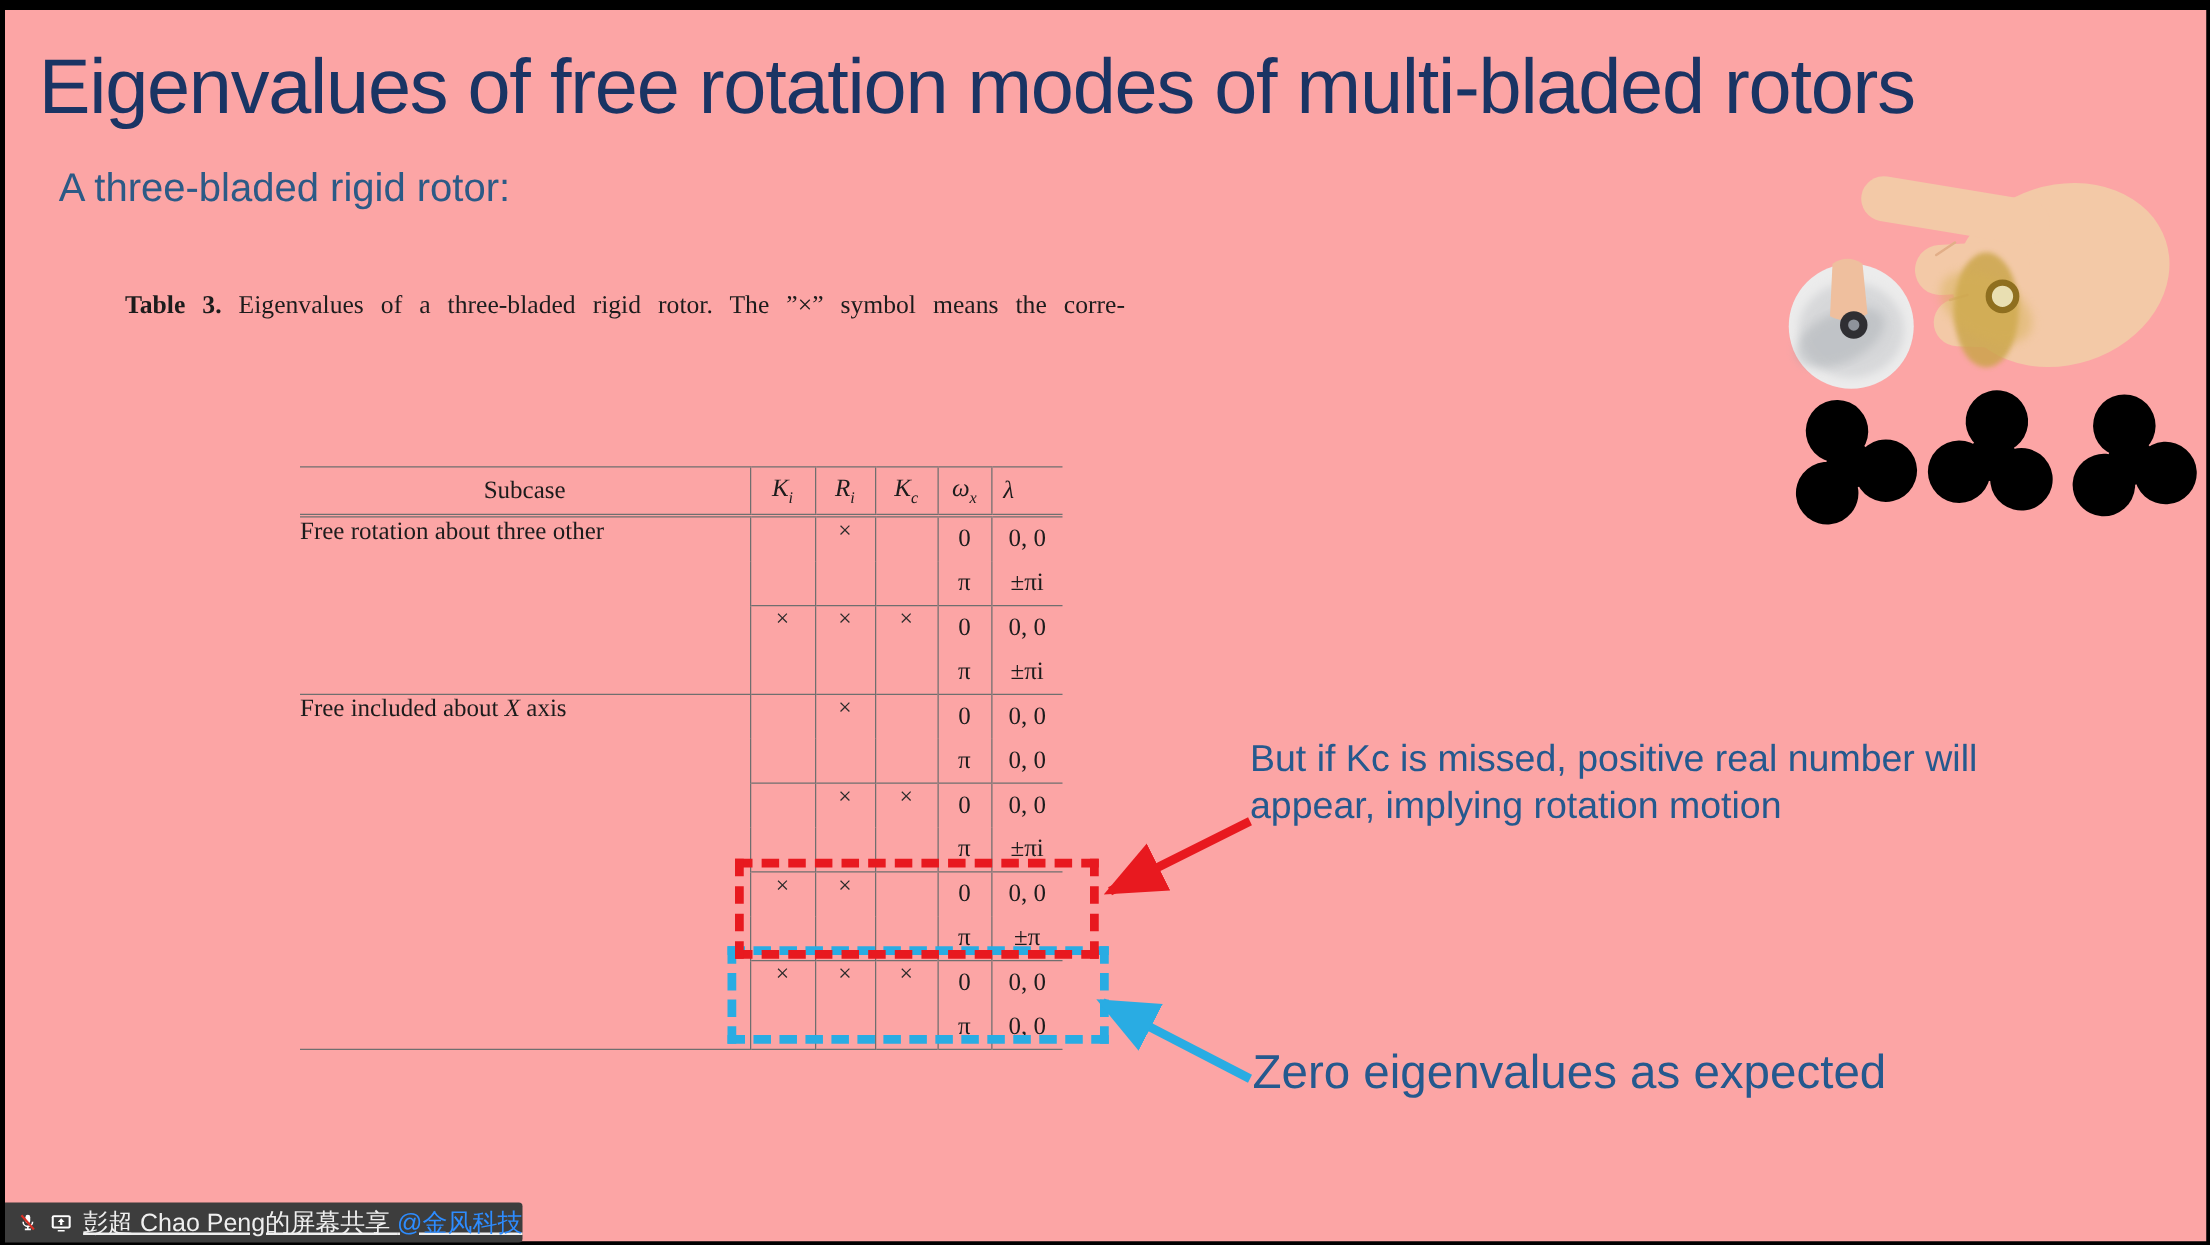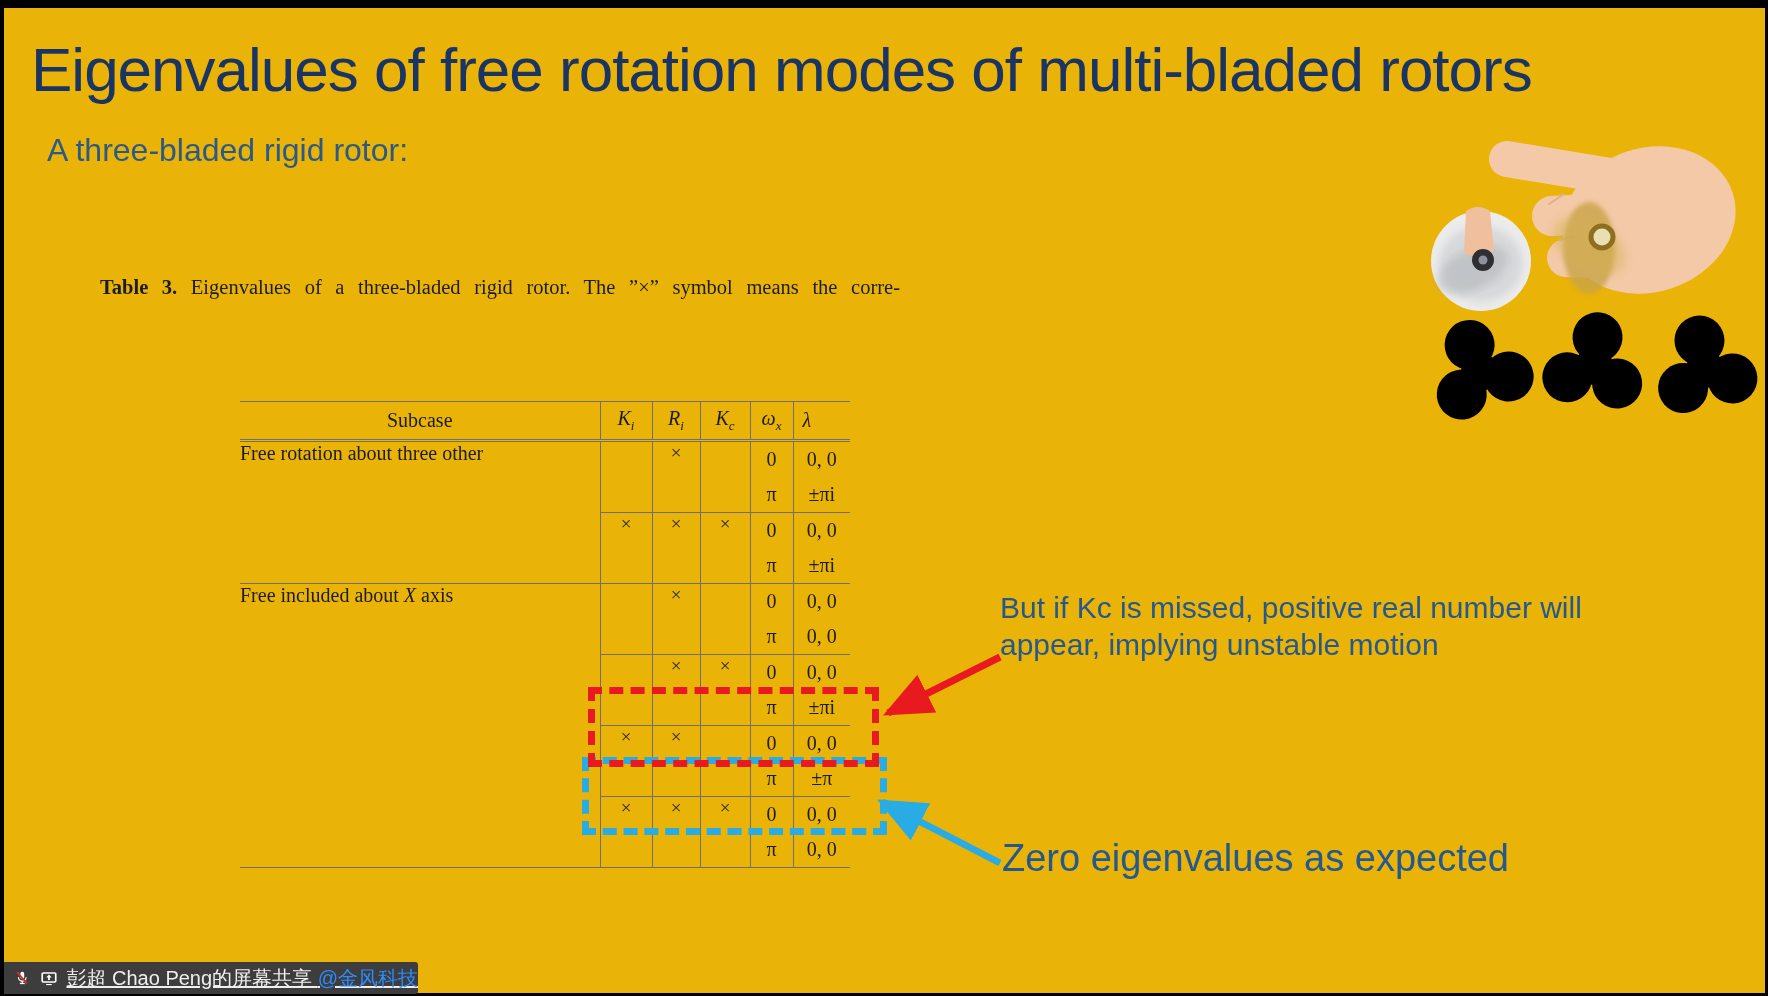--- a/index.html
+++ b/index.html
@@ -2,42 +2,42 @@
 <html><head>
 <meta charset="utf-8">
 <style>
   html,body{margin:0;padding:0;}
   body{
     width:1768px;height:996px;position:relative;overflow:hidden;
     background:#000;font-family:"Liberation Sans",sans-serif;
   }
   .slide{
     position:absolute;left:4px;top:8px;right:3px;bottom:3px;
-    background:#eab308;
+    background:#fca5a5;
   }
   
   .title{
     position:absolute;left:27px;top:26px;width:1640px;
     font-size:62px;letter-spacing:-1px;color:#1A3464;font-weight:400;
     white-space:nowrap;
   }
   .subtitle{
     position:absolute;left:43px;top:124px;
     font-size:32px;color:#2C5A86;font-weight:400;white-space:nowrap;
   }
   
   .caption{
     position:absolute;left:96px;top:224px;width:800px;
-    font-family:"Liberation Serif",serif;font-size:20.5px;line-height:25.5px;color:#1c1c1c;margin-top:43px;
+    font-family:"Liberation Serif",serif;font-size:20.5px;line-height:25.5px;color:#1c1c1c;
   }
   .caption .jline{display:block;text-align:justify;text-align-last:justify;}
   .caption .lline{display:block;}
   .cap-label{font-weight:bold;}
   
-  .tablewrap{position:absolute;left:236px;top:365px;margin-top:28px;}
+  .tablewrap{position:absolute;left:236px;top:365px;}
   table.eig{
     border-collapse:collapse;table-layout:fixed;width:610px;
     font-family:"Liberation Serif",serif;font-size:20px;color:#1c1c1c;
     border-bottom:1px solid #6F6F6F;
   }
   table.eig th,table.eig td{padding:0;margin:0;}
   table.eig th{
     height:37px;border-top:1px solid #6F6F6F;border-bottom:3px double #6F6F6F;
     font-weight:normal;text-align:center;vertical-align:middle;
   }
@@ -190,21 +190,21 @@
       </tr>
     </tbody>
       </table>
   </div>
 
   <div class="redbox"></div>
   <div class="bluebox"></div>
 
   <div class="ann1">
     <div>But if Kc is missed, positive real number will</div>
-    <div>appear, implying unstable motion</div>
+    <div>appear, implying rotation motion</div>
   </div>
   <div class="ann2">Zero eigenvalues as expected</div>
 
   <svg class="arrows" viewBox="0 0 1768 996">
     <defs>
       <marker id="redhead" markerWidth="7" markerHeight="7" refX="6.2" refY="3" orient="auto" markerUnits="strokeWidth">
         <path d="M0,0 L7,3 L0,6 Z" fill="#E8191F"></path>
       </marker>
       <marker id="bluehead" markerWidth="7" markerHeight="7" refX="6.2" refY="3" orient="auto" markerUnits="strokeWidth">
         <path d="M0,0 L7,3 L0,6 Z" fill="#29ACE3"></path>

